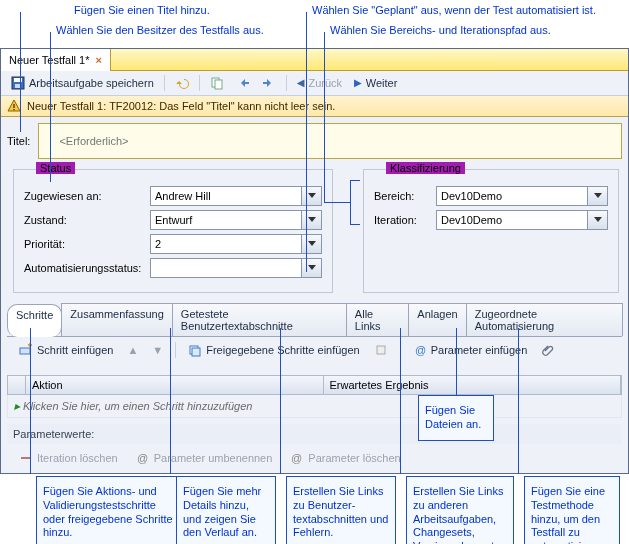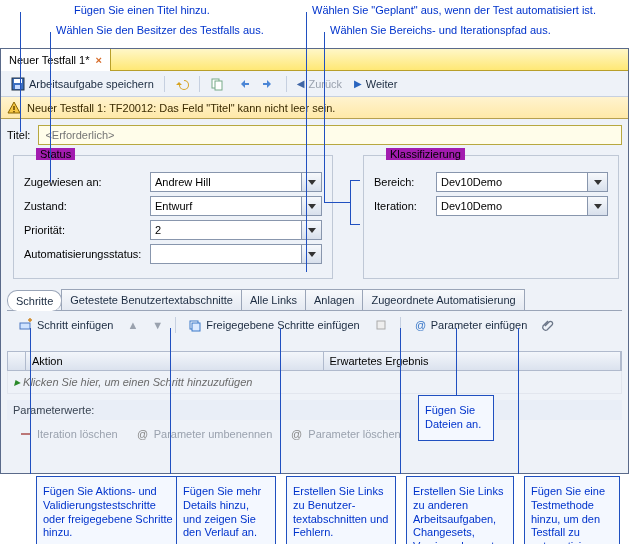--- a/index.html
+++ b/index.html
@@ -17,21 +17,21 @@
   .toolbar { height: 26px; background: #eef2f8; display: flex; align-items: center; gap: 4px; padding: 0 6px; border-bottom: 1px solid #c6d0e0; }
   .tbutton { display: inline-flex; align-items: center; gap: 4px; padding: 2px 4px; color: #1b2b40; }
   .tbutton.dim { color: #9aa2ae; }
   .sep { width: 1px; height: 16px; background: #c6d0e0; margin: 0 2px; }
   .ico { width: 14px; height: 14px; display: inline-block; }
 
   .msgbar { height: 22px; background: linear-gradient(#fff3cf,#ffe9a8); border-bottom: 1px solid #b6a050; display: flex; align-items: center; gap: 6px; padding: 0 6px; color: #3a2a00; }
   .warn { width: 14px; height: 14px; }
 
   .titlerow { display: flex; align-items: center; gap: 8px; padding: 6px; }
-  .titlerow input { flex: 1; height: 20px; border: 1px solid #b7a840; background: #fffdea; padding: 0 6px; color: #888; }
+  .titlerow input { flex: 1; height: 36px; border: 1px solid #b7a840; background: #fffdea; padding: 0 20px; color: #888; }
 
   .groups { display: flex; gap: 30px; padding: 4px 12px 10px 12px; }
   .group { border: 1px solid #bfc8d6; position: relative; padding: 12px 10px 10px 10px; flex: 1; }
   .group > .legend { position: absolute; top: -8px; left: 22px; background: #a21caf; padding: 0 4px; }
   .field { display: flex; align-items: center; margin: 4px 0; gap: 6px; }
   .field label { width: 120px; }
   .group.klass .field label { width: 56px; }
   .combo { flex: 1; display: flex; }
   .combo input { flex: 1; height: 20px; border: 1px solid #8896ad; background: #fff; padding: 0 4px; }
   .combo .cbtn { width: 20px; height: 20px; border: 1px solid #8896ad; border-left: none; background: linear-gradient(#f7f9fc,#d8e0ec); display: flex; align-items: center; justify-content: center; }
@@ -193,20 +193,21 @@
           <span class="cbtn">
               <span class="tri"></span>
             </span>
         </div>
       </div>
     </div>
   </div>
 
   <div class="bottomtabs">
     <div class="btab active">Schritte</div>
+    <div class="btab">Zusammenfassung</div>
     <div class="btab">Getestete Benutzertextabschnitte</div>
     <div class="btab">Alle Links</div>
     <div class="btab">Anlagen</div>
     <div class="btab">Zugeordnete Automatisierung</div>
   </div>
 
   <div class="steptoolbar">
     <span class="tbutton">
       <svg class="ico" viewBox="0 0 14 14">
           <rect x="1" y="5" width="10" height="6" fill="#cfe3ff" stroke="#4b77c0"></rect>

